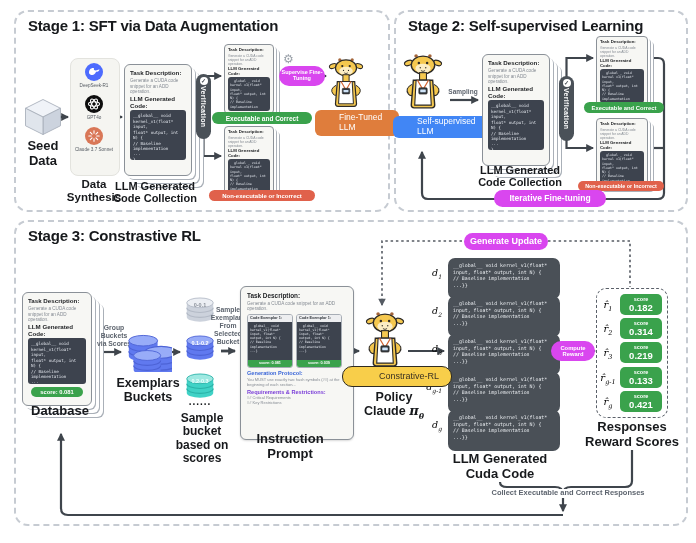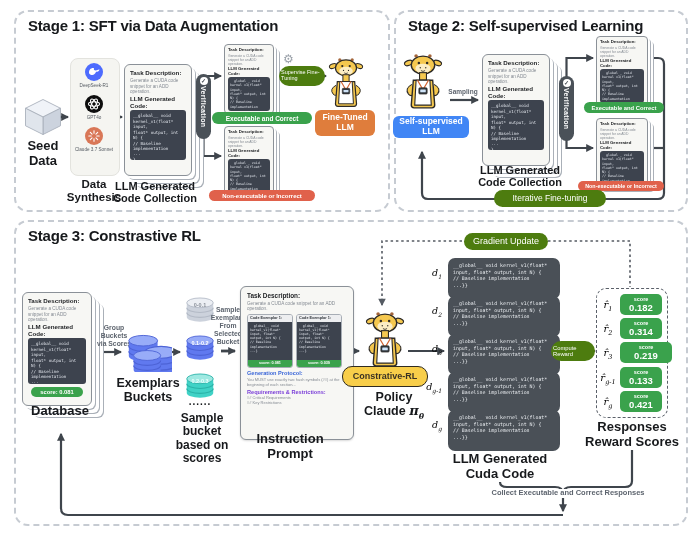--- a/index.html
+++ b/index.html
@@ -17,28 +17,28 @@
     box-shadow:2px 2px 0 #fff,3px 3px 0 #aab0b8,5px 5px 0 #fff,6px 6px 0 #aab0b8;}
   .bc-t{font-size:6.2px;font-weight:700;color:#1c1e21;line-height:1.12;}
   .bc-b{font-size:4.6px;color:#858b93;line-height:1.2;margin:1.5px 0;}
   .mc-t{font-size:4.3px;font-weight:700;color:#1c1e21;line-height:1.15;}
   .mc-b{font-size:3.4px;color:#858b93;line-height:1.2;margin:1px 0;}
   .code{background:#3d434e;color:#dfe3ea;font-family:"DejaVu Sans Mono",monospace;
     border-radius:3px;white-space:pre-line;overflow:hidden;}
   .bc-code{font-size:4.2px;line-height:1.3;padding:3px;height:44px;}
   .mc-code{font-size:3.3px;line-height:1.3;padding:2px;height:30px;}
   
-  .pill{background:#4d7c0f;color:#fff;font-weight:400;display:flex;align-items:center;justify-content:center;
-    text-align:left;border-radius:999px;line-height:1.08;}
+  .pill{background:#d946ef;color:#fff;font-weight:700;display:flex;align-items:center;justify-content:center;
+    text-align:center;border-radius:999px;line-height:1.08;}
   .badge-green{background:#3aa24c;color:#fff;font-weight:700;border-radius:999px;
     display:flex;align-items:center;justify-content:center;white-space:nowrap;}
   .badge-red{background:#e0614b;color:#fff;font-weight:700;border-radius:999px;
     display:flex;align-items:center;justify-content:center;white-space:nowrap;}
-  .sq-badge{color:#fff;font-weight:700;border-radius:6px;display:flex;align-items:center;justify-content:center;
-    text-align:center;line-height:1.15;}
+  .sq-badge{color:#fff;font-weight:400;border-radius:6px;display:flex;align-items:center;justify-content:center;
+    text-align:left;line-height:1.15;padding-left:24px;}
   .vpill{background:#4a5158;border-radius:999px;display:flex;flex-direction:column;align-items:center;padding-top:3px;}
   .vtext{writing-mode:vertical-rl;text-orientation:mixed;color:#fff;font-weight:700;font-size:7px;letter-spacing:.3px;margin-top:1px;}
   .vcheck{width:8px;height:8px;border-radius:50%;background:#fff;color:#4a5158;font-size:6px;line-height:8px;text-align:center;font-weight:700;}
   
   .lbl{font-weight:700;color:#17191c;text-align:center;line-height:1.12;}
   .small-lbl{font-weight:700;color:#5d646e;text-align:center;line-height:1.18;white-space:pre-line;}
   .math{font-family:"DejaVu Serif",serif;font-style:italic;}
   .score-badge{background:#3aa24c;border-radius:5px;color:#fff;text-align:center;display:flex;
     flex-direction:column;align-items:center;justify-content:center;line-height:1;}
   .sb-word{font-size:5.5px;font-weight:700;margin-bottom:1px;}
@@ -396,21 +396,21 @@
   <svg class="abs z2" style="left:362px;top:312px;width:46px;height:58px">
       <use href="#giraffe"></use>
     </svg>
   <div class="abs z2 sq-badge" style="left:342px;top:366px;width:84px;height:19px;font-size:9px;background:#f8ce4a;color:#3a3223;border:1.5px solid #2f2b20;border-radius:10px;z-index:3">Constrative-RL</div>
   <div class="abs z2 lbl" style="left:352px;top:390px;width:84px;font-size:12.5px">
     <span>Policy</span><br>
     <span>Claude</span>
     <span class="math" style="font-size:13px">π</span><sub class="math" style="font-size:8px">θ</sub>
   </div>
 
-  <div class="abs z2 pill" style="left:464px;top:233px;width:84px;height:17px;font-size:9px">Gradient Update</div>
+  <div class="abs z2 pill" style="left:464px;top:233px;width:84px;height:17px;font-size:9px">Generate Update</div>
 
   <div class="abs z2 math" style="left:416px;top:267px;width:26px;font-size:9.5px;text-align:right"><span>d</span><sub style="font-size:6px">1</sub></div>
   <div class="abs z2 crow" style="left:448px;top:258px;width:102px;height:33px">__global__ void kernel_v1(float*
 input, float* output, int N) {
 // Baseline implementation
 ...}}</div>
   <div class="abs z2 math" style="left:416px;top:305px;width:26px;font-size:9.5px;text-align:right"><span>d</span><sub style="font-size:6px">2</sub></div>
   <div class="abs z2 crow" style="left:448px;top:296px;width:102px;height:33px">__global__ void kernel_v1(float*
 input, float* output, int N) {
 // Baseline implementation
@@ -439,21 +439,21 @@
   <div class="abs z2 score-badge" style="left:620px;top:294px;width:42px;height:21px">
     <div class="sb-word">score</div>
       <div class="sb-val">0.182</div>
   </div>
   <div class="abs z2 math" style="left:598px;top:323px;width:20px;font-size:10px;text-align:center"><span>r̂</span><sub style="font-size:6.5px">2</sub></div>
   <div class="abs z2 score-badge" style="left:620px;top:318px;width:42px;height:21px">
     <div class="sb-word">score</div>
       <div class="sb-val">0.314</div>
   </div>
   <div class="abs z2 math" style="left:598px;top:347px;width:20px;font-size:10px;text-align:center"><span>r̂</span><sub style="font-size:6.5px">3</sub></div>
-  <div class="abs z2 score-badge" style="left:620px;top:342px;width:52px;height:21px">
+  <div class="abs z2 score-badge" style="left:620px;top:342px;width:42px;height:21px">
     <div class="sb-word">score</div>
       <div class="sb-val">0.219</div>
   </div>
   <div class="abs z2 math" style="left:596px;top:372px;width:24px;font-size:10px;text-align:center"><span>r̂</span><sub style="font-size:6.5px">g-1</sub></div>
   <div class="abs z2 score-badge" style="left:620px;top:367px;width:42px;height:21px">
     <div class="sb-word">score</div>
       <div class="sb-val">0.133</div>
   </div>
   <div class="abs z2 math" style="left:598px;top:396px;width:20px;font-size:10px;text-align:center"><span>r̂</span><sub style="font-size:6.5px">g</sub></div>
   <div class="abs z2 score-badge" style="left:620px;top:391px;width:42px;height:21px">

